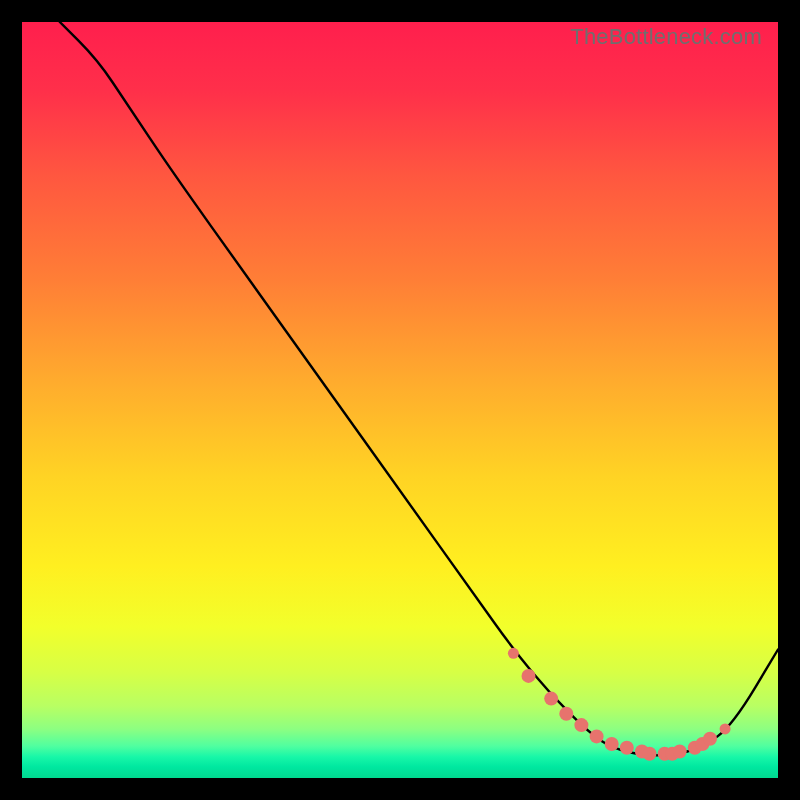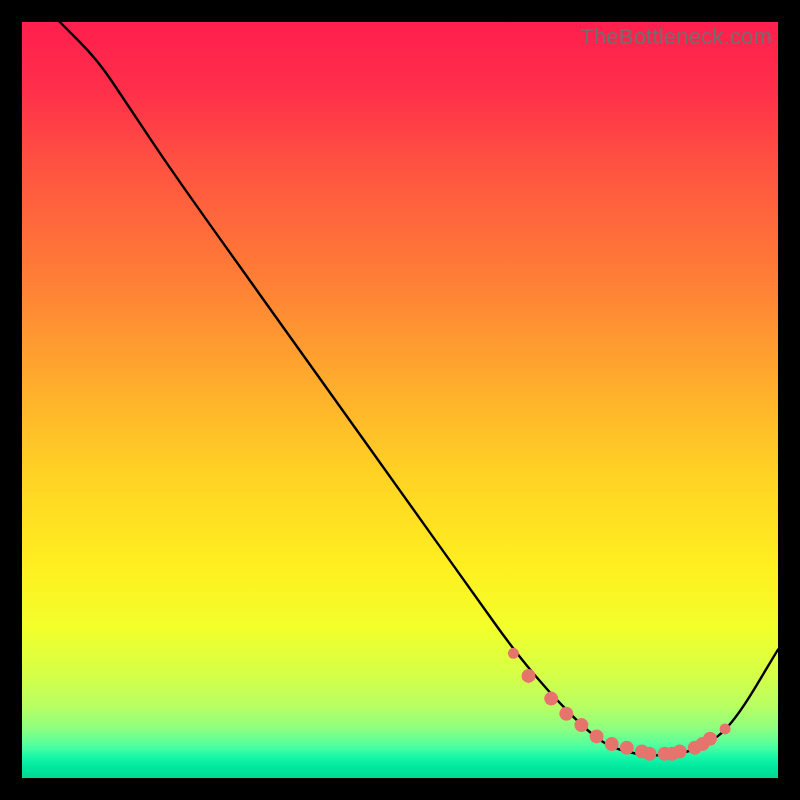--- a/index.html
+++ b/index.html
@@ -15,21 +15,21 @@
     position: absolute;
     left: 22px;
     top: 22px;
     width: 756px;
     height: 756px;
     background: #000;
   }
   .watermark {
     position: absolute;
     top: 2px;
-    right: 6px;
+    right: 16px;
     color: #6f6f6f;
     font-size: 22px;
     font-weight: 500;
     letter-spacing: 0.2px;
     z-index: 50;
     font-family: Arial, sans-serif;
   }
   svg {
     display: block;
   }

